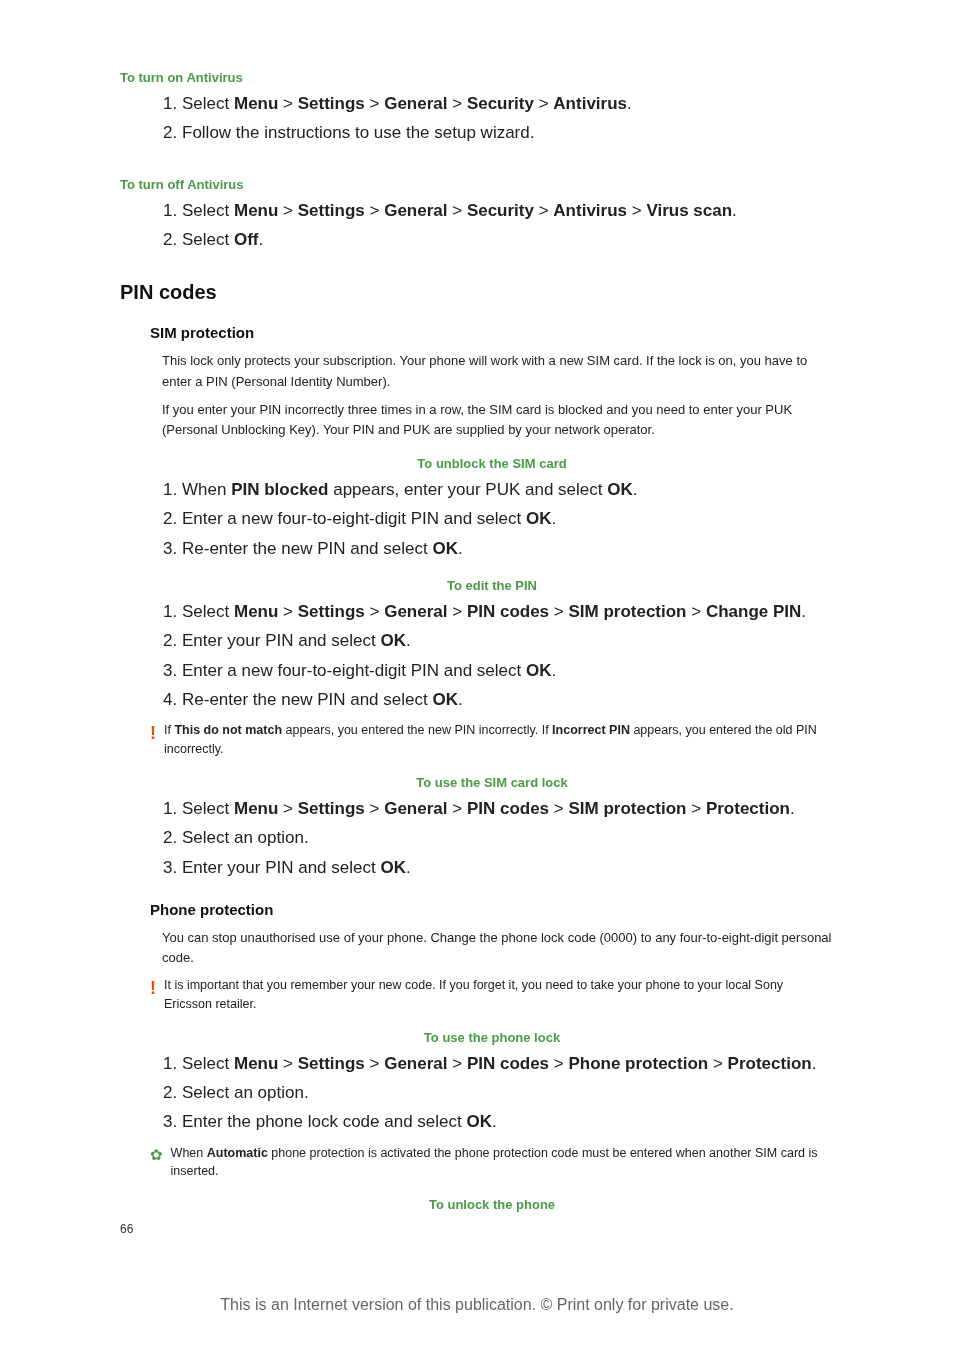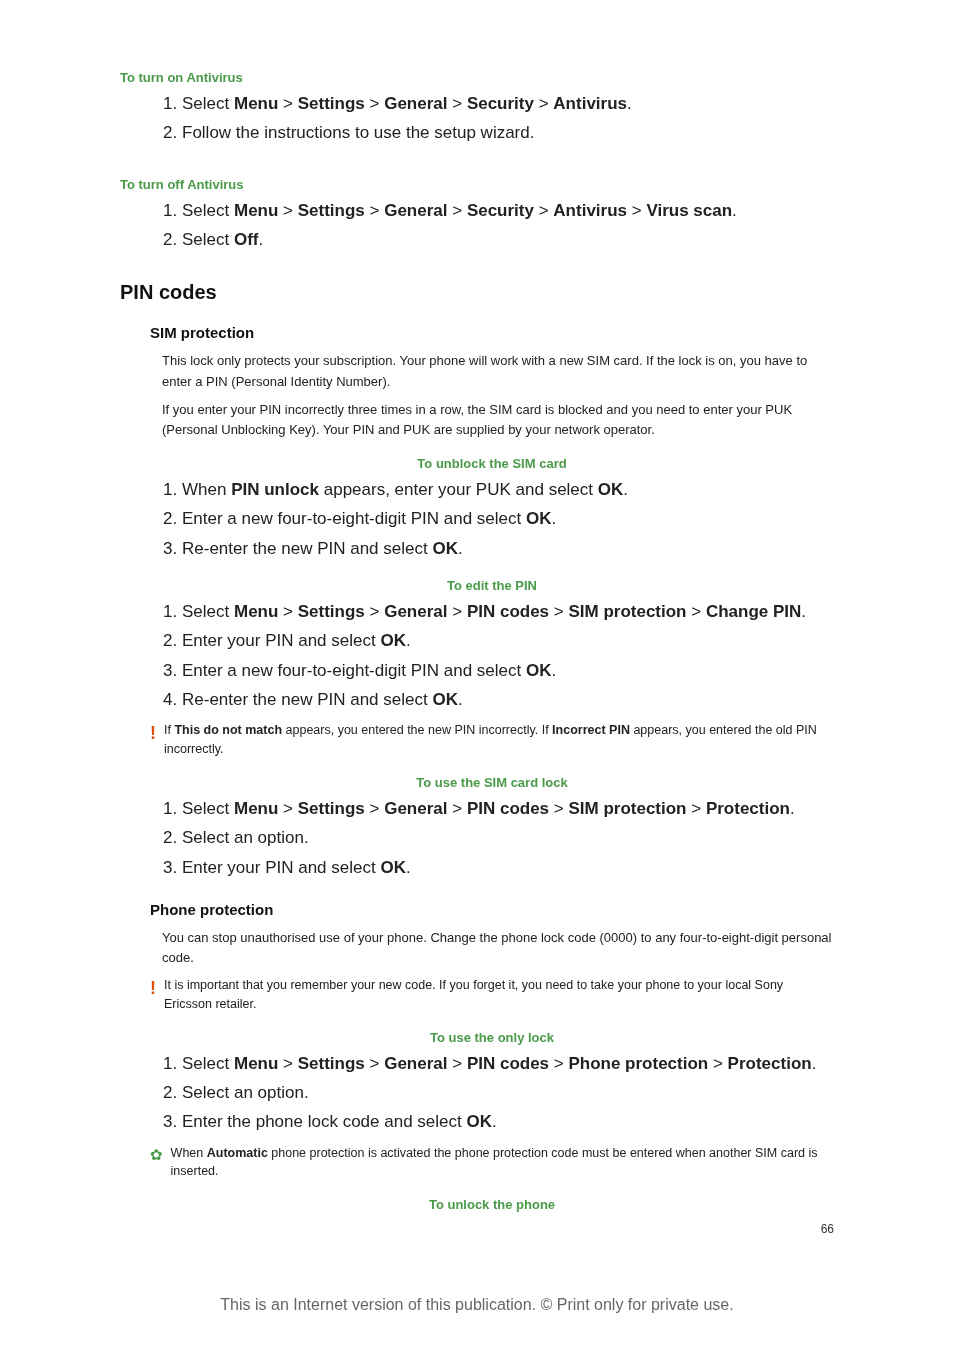--- a/index.html
+++ b/index.html
@@ -92,21 +92,21 @@
     b {
       font-weight: bold;
     }
     .footer {
       text-align: center;
       margin-top: 60px;
       font-size: 16px;
       color: #666;
     }
     .page-number {
-      text-align: right;
+      text-align: left;
       margin-top: 10px;
       font-size: 12px;
       color: #333;
     }
     .green-subheading {
       color: #4a9a4a;
       font-size: 13px;
       font-weight: bold;
       margin-top: 16px;
       margin-bottom: 6px;
@@ -140,21 +140,21 @@
   <div class="section-title">PIN codes</div>
 
   <div>
     <div class="sub-section-title">SIM protection</div>
 
     <p class="paragraph">This lock only protects your subscription. Your phone will work with a new SIM card. If the lock is on, you have to enter a PIN (Personal Identity Number).</p>
     <p class="paragraph">If you enter your PIN incorrectly three times in a row, the SIM card is blocked and you need to enter your PUK (Personal Unblocking Key). Your PIN and PUK are supplied by your network operator.</p>
 
     <div class="green-subheading">To unblock the SIM card</div>
     <ol class="steps">
-      <li>When <b>PIN unlock</b> appears, enter your PUK and select <b>OK</b>.</li>
+      <li>When <b>PIN blocked</b> appears, enter your PUK and select <b>OK</b>.</li>
       <li>Enter a new four-to-eight-digit PIN and select <b>OK</b>.</li>
       <li>Re-enter the new PIN and select <b>OK</b>.</li>
     </ol>
 
     <div class="green-subheading">To edit the PIN</div>
     <ol class="steps">
       <li>Select <b>Menu</b> &gt; <b>Settings</b> &gt; <b>General</b> &gt; <b>PIN codes</b> &gt; <b>SIM protection</b> &gt; <b>Change PIN</b>.</li>
       <li>Enter your PIN and select <b>OK</b>.</li>
       <li>Enter a new four-to-eight-digit PIN and select <b>OK</b>.</li>
       <li>Re-enter the new PIN and select <b>OK</b>.</li>
@@ -176,21 +176,21 @@
   <div>
     <div class="sub-section-title">Phone protection</div>
 
     <p class="paragraph">You can stop unauthorised use of your phone. Change the phone lock code (0000) to any four-to-eight-digit personal code.</p>
 
     <div class="note-box">
       <span class="note-icon">!</span>
       <span class="note-text">It is important that you remember your new code. If you forget it, you need to take your phone to your local Sony Ericsson retailer.</span>
     </div>
 
-    <div class="green-subheading">To use the only lock</div>
+    <div class="green-subheading">To use the phone lock</div>
     <ol class="steps">
       <li>Select <b>Menu</b> &gt; <b>Settings</b> &gt; <b>General</b> &gt; <b>PIN codes</b> &gt; <b>Phone protection</b> &gt; <b>Protection</b>.</li>
       <li>Select an option.</li>
       <li>Enter the phone lock code and select <b>OK</b>.</li>
     </ol>
 
     <div class="note-box">
       <span class="tip-icon">✿</span>
       <span class="note-text">When <b>Automatic</b> phone protection is activated the phone protection code must be entered when another SIM card is inserted.</span>
     </div>

